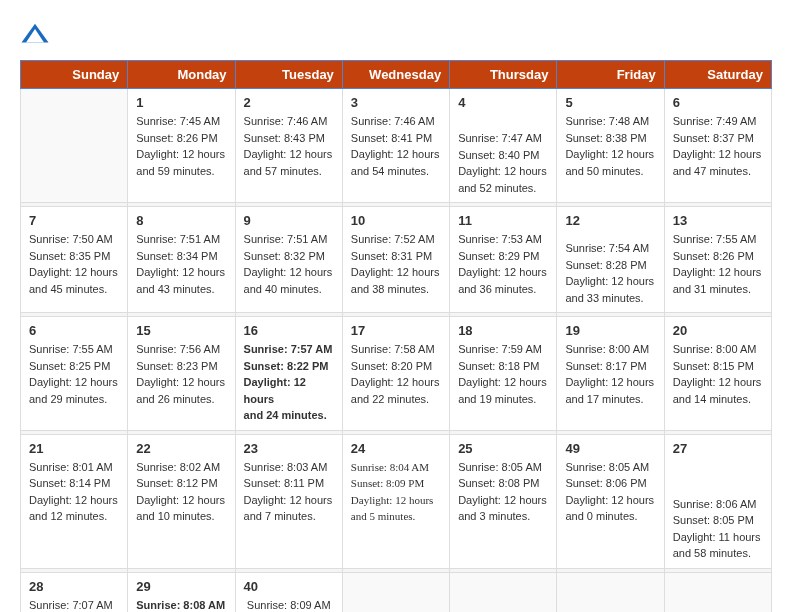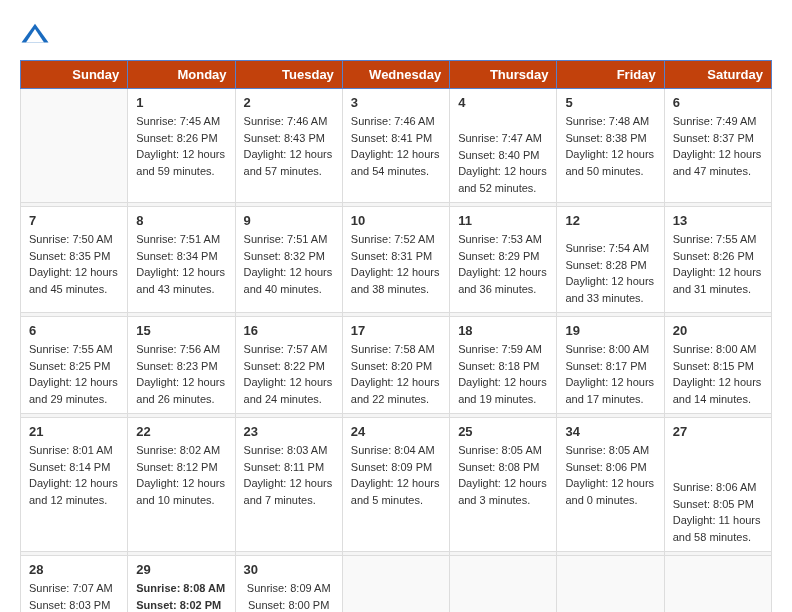--- a/index.html
+++ b/index.html
@@ -252,21 +252,21 @@
         </td>
         <td>
           <span class="day-number">15</span>
           <div class="day-info" style="white-space: pre-line;">Sunrise: 7:56 AM
 Sunset: 8:23 PM
 Daylight: 12 hours
 and 26 minutes.</div>
         </td>
         <td>
           <span class="day-number">16</span>
-          <div class="day-info" style="white-space: pre-line;">Sunrise: 7:57 AM
+          <div class="day-info" style="white-space: pre-line; font-weight: bold;">Sunrise: 7:57 AM
 Sunset: 8:22 PM
 Daylight: 12 hours
 and 24 minutes.</div>
         </td>
         <td>
           <span class="day-number">17</span>
           <div class="day-info" style="white-space: pre-line;">Sunrise: 7:58 AM
 Sunset: 8:20 PM
 Daylight: 12 hours
 and 22 minutes.</div>
@@ -319,34 +319,34 @@
         </td>
         <td>
           <span class="day-number">23</span>
           <div class="day-info" style="white-space: pre-line;">Sunrise: 8:03 AM
 Sunset: 8:11 PM
 Daylight: 12 hours
 and 7 minutes.</div>
         </td>
         <td>
           <span class="day-number">24</span>
-          <div class="day-info" style="white-space: pre-line;">Sunrise: 8:04 AM
+          <div class="day-info" style="white-space: pre-line; font-family: Liberation Serif, serif;">Sunrise: 8:04 AM
 Sunset: 8:09 PM
 Daylight: 12 hours
 and 5 minutes.</div>
         </td>
         <td>
           <span class="day-number">25</span>
           <div class="day-info" style="white-space: pre-line;">Sunrise: 8:05 AM
 Sunset: 8:08 PM
 Daylight: 12 hours
 and 3 minutes.</div>
         </td>
         <td>
-          <span class="day-number">34</span>
+          <span class="day-number">49</span>
           <div class="day-info" style="white-space: pre-line;">Sunrise: 8:05 AM
 Sunset: 8:06 PM
 Daylight: 12 hours
 and 0 minutes.</div>
         </td>
         <td>
           <span class="day-number">27</span>
           <div class="day-info" style="white-space: pre-line; margin-top: 40px;">Sunrise: 8:06 AM
 Sunset: 8:05 PM
 Daylight: 11 hours
@@ -371,21 +371,21 @@
 and 55 minutes.</div>
         </td>
         <td>
           <span class="day-number">29</span>
           <div class="day-info" style="white-space: pre-line; font-weight: bold;">Sunrise: 8:08 AM
 Sunset: 8:02 PM
 Daylight: 11 hours
 and 53 minutes.</div>
         </td>
         <td>
-          <span class="day-number">30</span>
+          <span class="day-number">40</span>
           <div class="day-info" style="white-space: pre-line; text-align: center;">Sunrise: 8:09 AM
 Sunset: 8:00 PM
 Daylight: 11 hours
 and 51 minutes.</div>
         </td>
         <td class="empty-cell"></td>
         <td class="empty-cell"></td>
         <td class="empty-cell"></td>
         <td class="empty-cell"></td>
       </tr>

